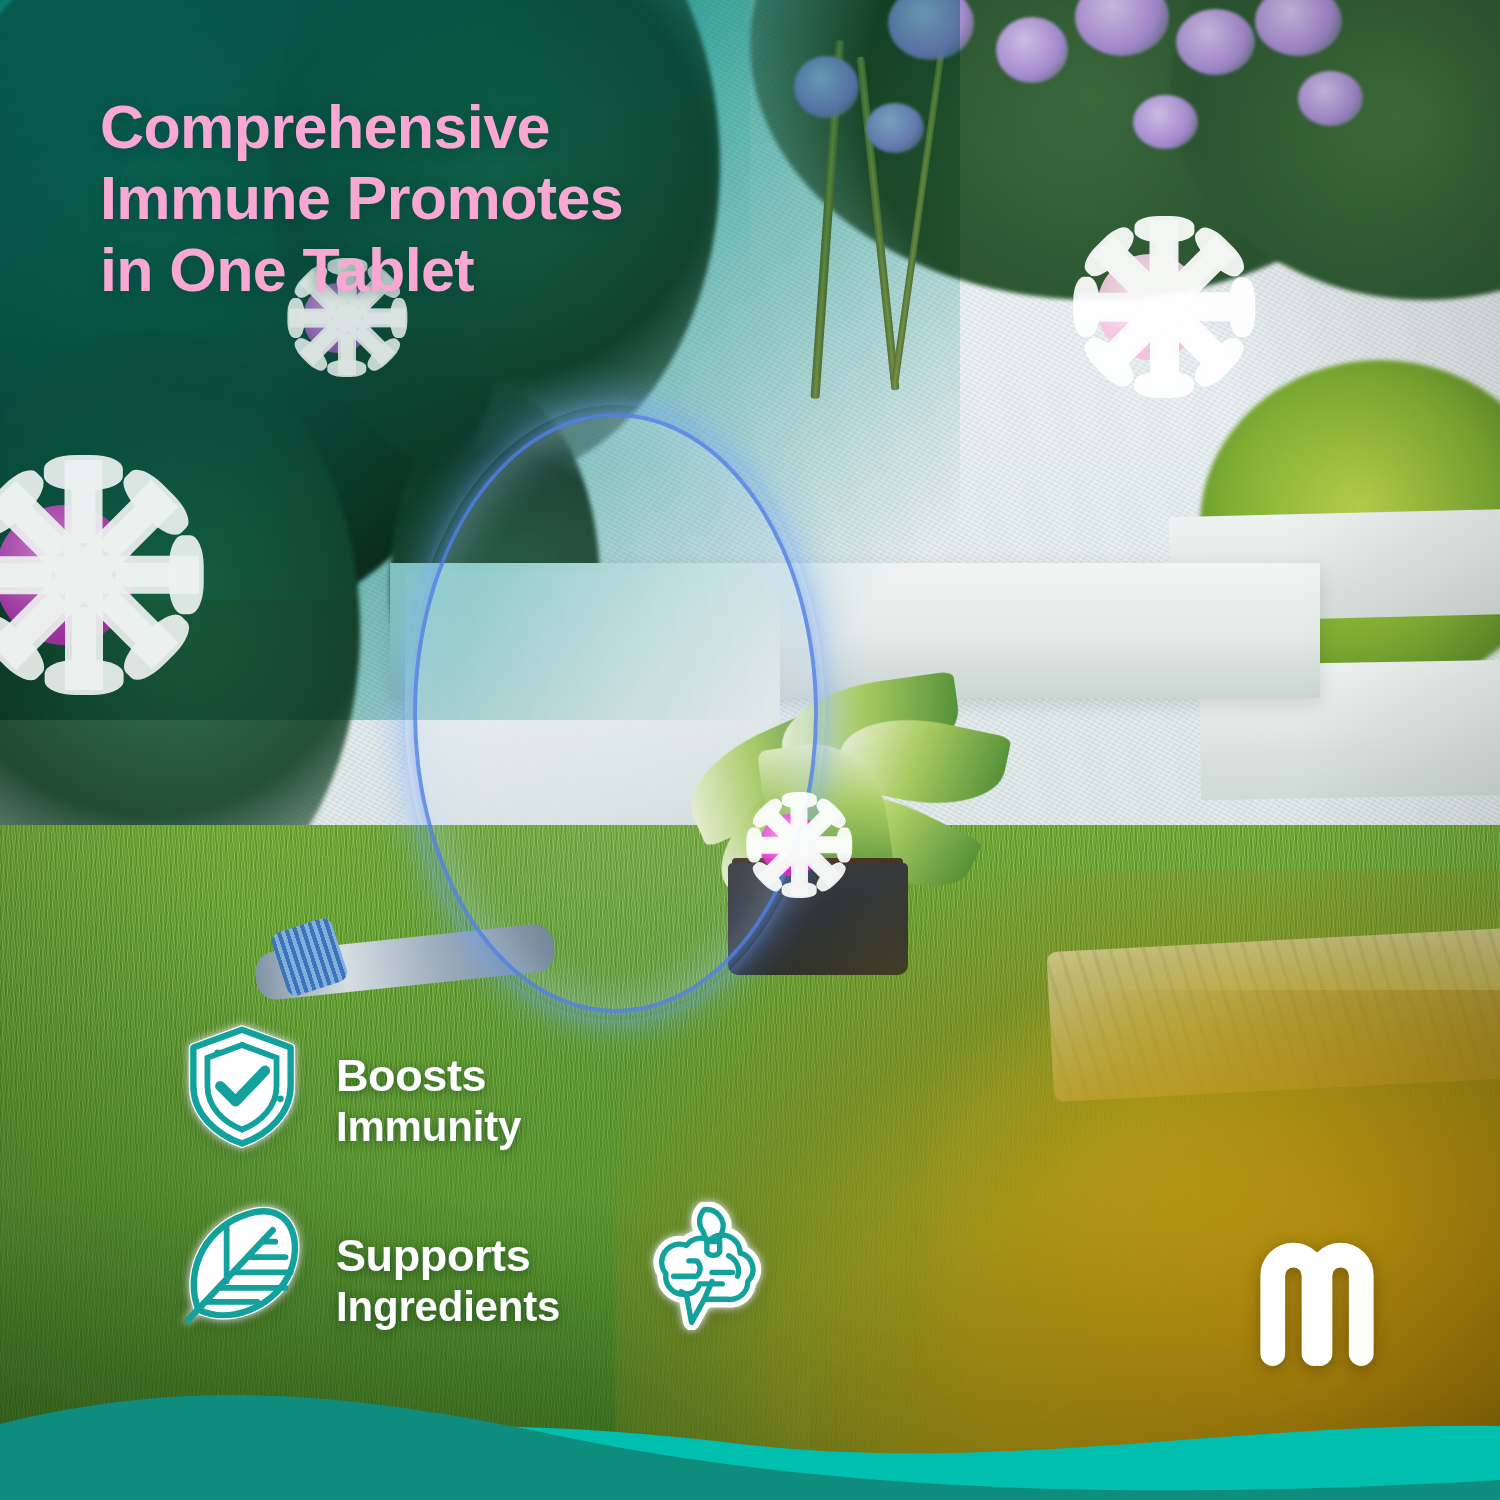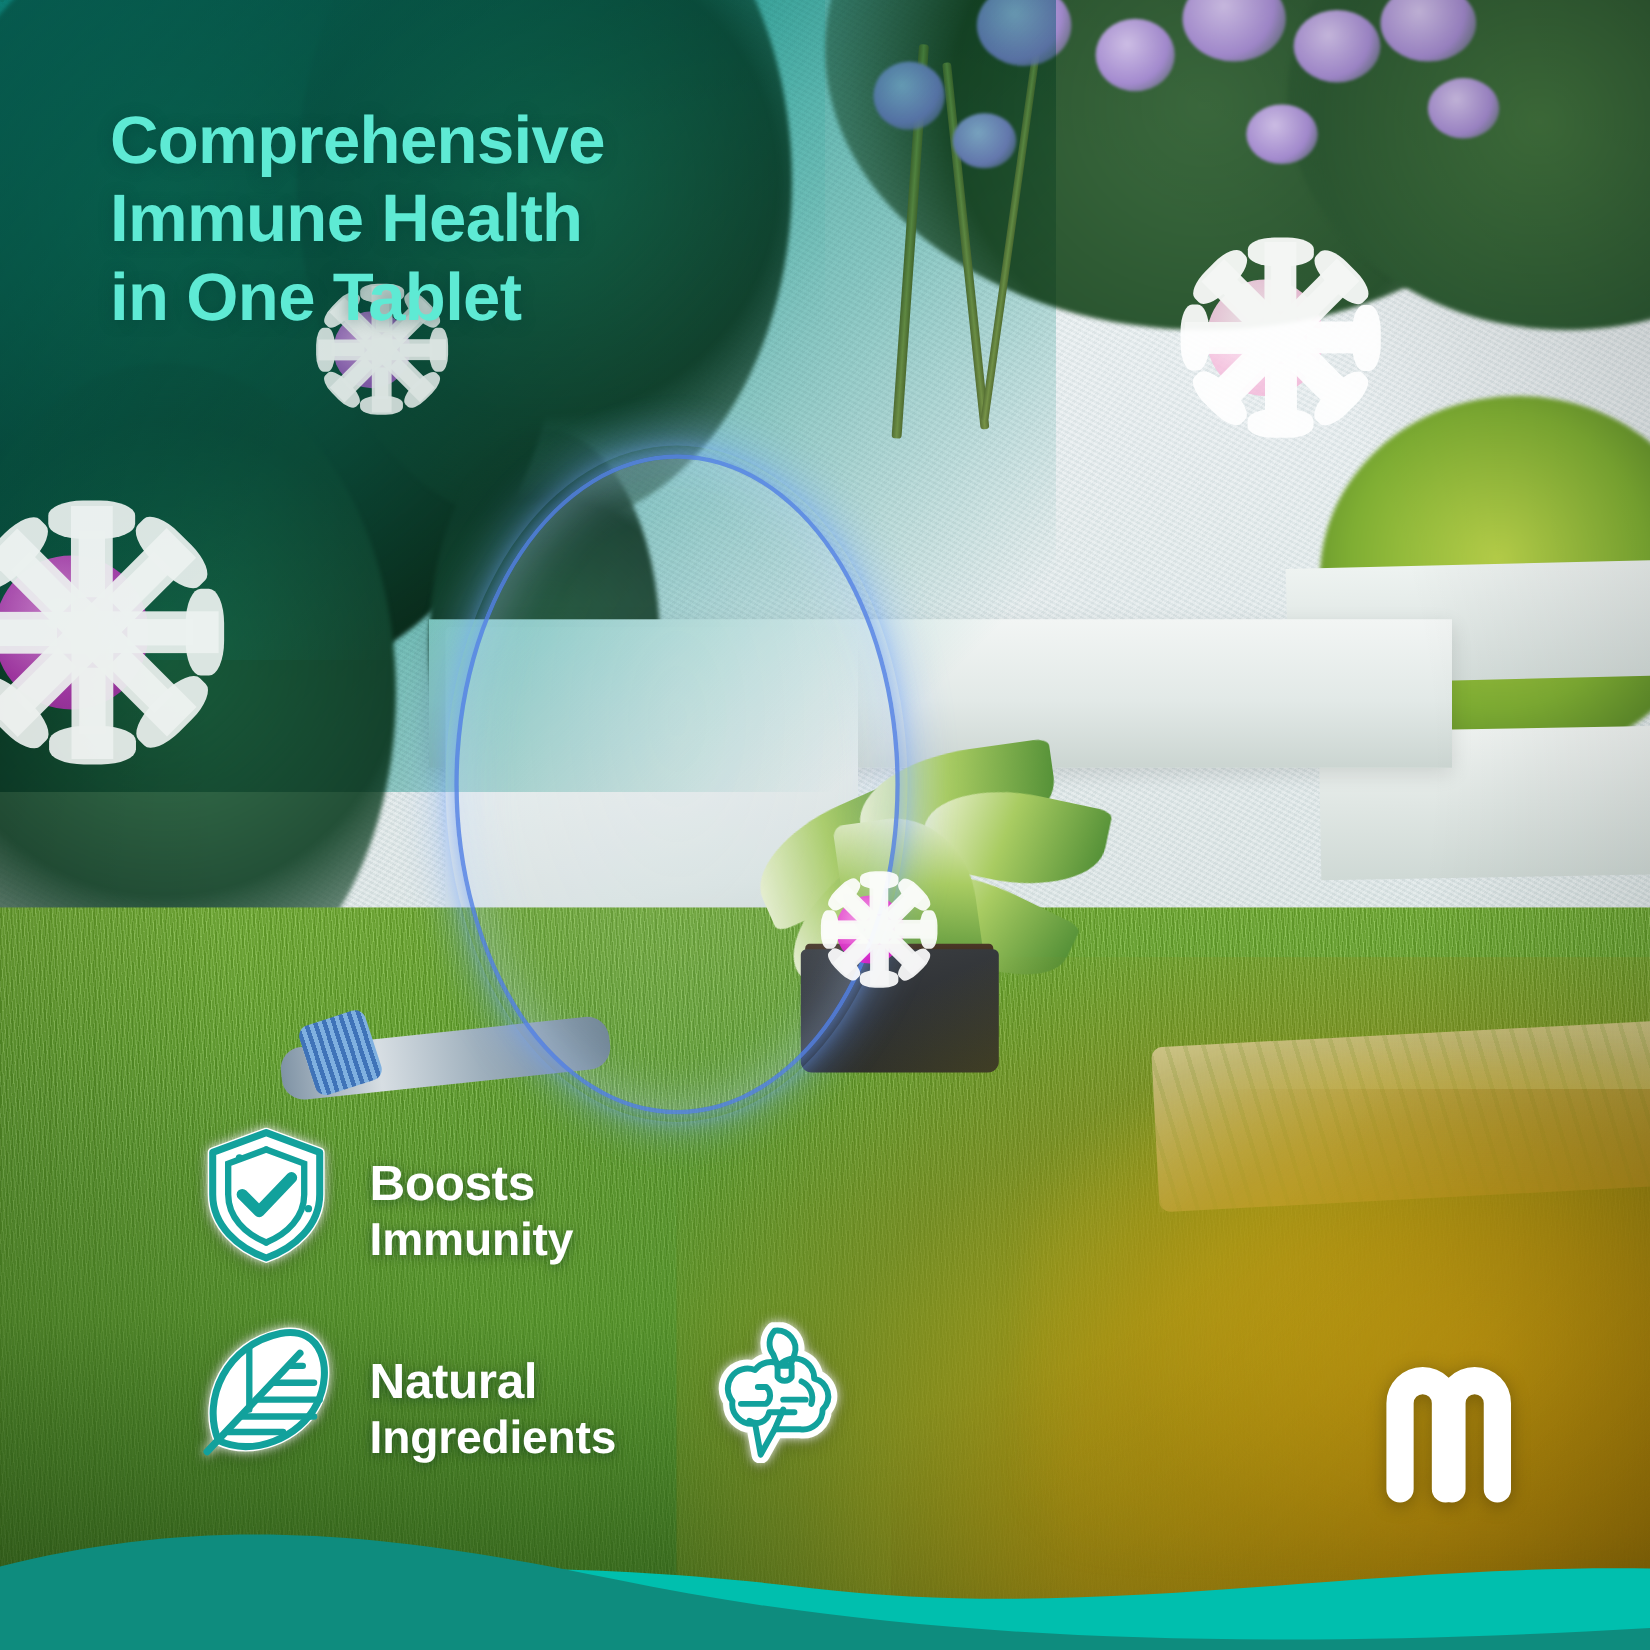--- a/index.html
+++ b/index.html
@@ -220,21 +220,21 @@
     background:radial-gradient(ellipse at 50% 40%,rgba(210,228,255,.10),rgba(170,200,255,.06) 70%,rgba(255,255,255,0) 100%);
   }
   .bubble-glow{
     position:absolute;left:27%;top:27%;width:28%;height:41%;border-radius:50%;
     box-shadow:0 0 34px 12px rgba(120,170,255,.32);
   }
 
   
   .headline{
     position:absolute;left:100px;top:92px;width:760px;
-    color:#5eead4;font-weight:bold;font-size:61px;line-height:1.17;
+    color:#f9a8d4;font-weight:bold;font-size:61px;line-height:1.17;
     letter-spacing:-.6px;
     text-shadow:0 2px 14px rgba(0,60,55,.45);
   }
   .headline div{white-space:nowrap;}
 
   
   .features{
     position:absolute;left:178px;top:1022px;width:920px;
   }
   .frow{display:flex;}
@@ -484,21 +484,21 @@
         <span></span>
       </div>
     <div class="spike" style="background:rgba(255,255,255,.96);transform:rotate(315deg)">
         <i></i>
         <span></span>
       </div>
   </div>
 
   <div class="headline">
     <div>Comprehensive</div>
-    <div>Immune Health</div>
+    <div>Immune Promotes</div>
     <div>in One Tablet</div>
   </div>
 
   <div class="features">
 
     <div class="frow">
 
       <div class="feature f-c1">
         <div class="f-icon">
           <svg viewBox="0 0 100 100">
@@ -530,21 +530,21 @@
             <path d="M8 92 L74 22" fill="none" stroke="#12A19C" stroke-width="5" stroke-linecap="round"></path>
             <path d="M33 67 H84" fill="none" stroke="#12A19C" stroke-width="4.5" stroke-linecap="round"></path>
             <path d="M45 55 H88" fill="none" stroke="#12A19C" stroke-width="4.5" stroke-linecap="round"></path>
             <path d="M56 43 H84" fill="none" stroke="#12A19C" stroke-width="4.5" stroke-linecap="round"></path>
             <path d="M67 31 H76" fill="none" stroke="#12A19C" stroke-width="4.5" stroke-linecap="round"></path>
             <path d="M23 78 H62" fill="none" stroke="#12A19C" stroke-width="4.5" stroke-linecap="round"></path>
             <path d="M38 18 V62" fill="none" stroke="#12A19C" stroke-width="4.5" stroke-linecap="round"></path>
           </svg>
         </div>
         <div class="f-text">
-          <div class="f-big">Natural</div>
+          <div class="f-big">Supports</div>
           <div class="f-small">Ingredients</div>
         </div>
       </div>
 
       <div class="feature f-c2">
         <div class="f-icon">
           <svg viewBox="0 0 100 100">
             <g stroke="#ffffff" stroke-width="13" fill="#ffffff" stroke-linejoin="round" stroke-linecap="round">
               <path d="M44 6 A13 13 0 0 1 58 23 L55 31 H46 L43 23 A13 13 0 0 1 44 6 Z"></path>
               <path d="M30 34 A14 14 0 0 1 48 30 A14 14 0 0 1 72 40 A13 13 0 0 1 78 62

